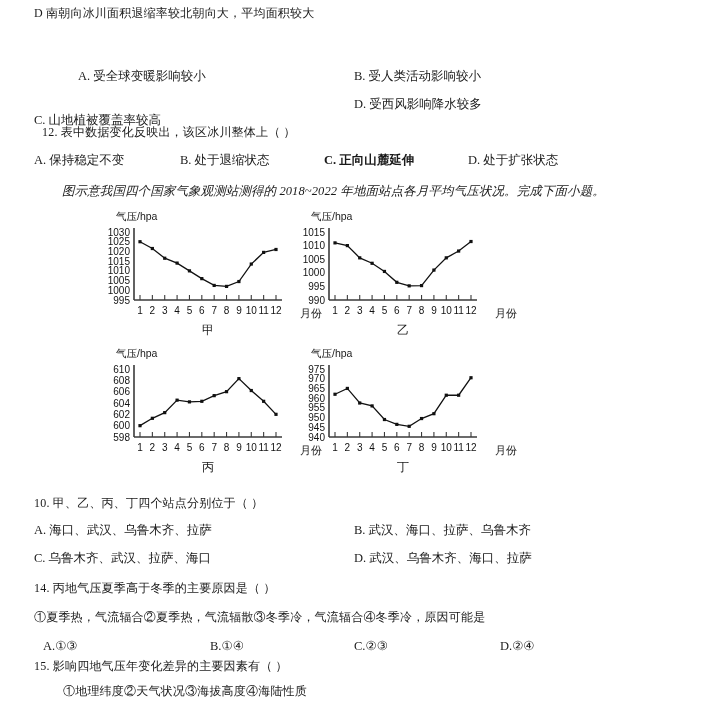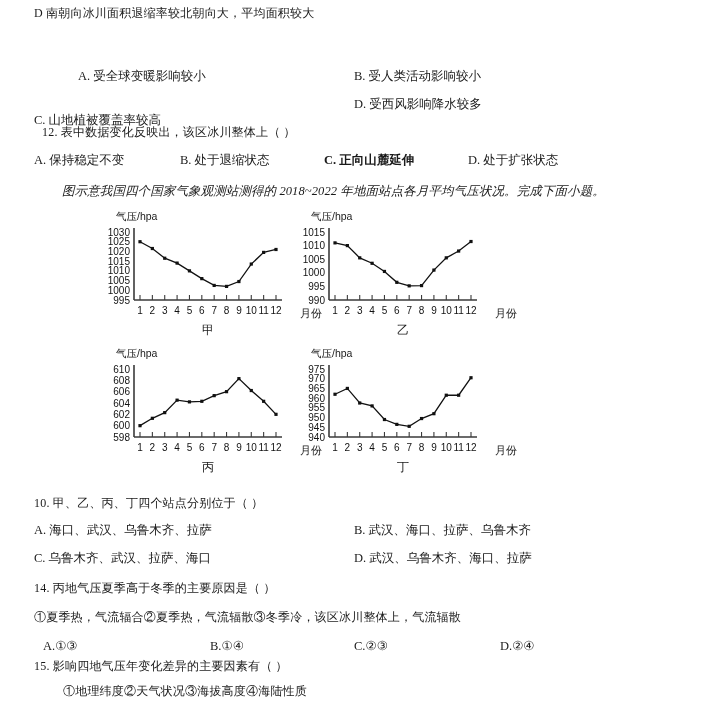--- a/index.html
+++ b/index.html
@@ -349,21 +349,21 @@
   <div class="opt-row" style="top:522px;">
     <span class="opt" style="left:0px;">A. 海口、武汉、乌鲁木齐、拉萨</span>
     <span class="opt" style="left:320px;">B. 武汉、海口、拉萨、乌鲁木齐</span>
   </div>
   <div class="opt-row" style="top:550px;">
     <span class="opt" style="left:0px;">C. 乌鲁木齐、武汉、拉萨、海口</span>
     <span class="opt" style="left:320px;">D. 武汉、乌鲁木齐、海口、拉萨</span>
   </div>
 
   <div class="line" style="left:34px; top:581px;">14. 丙地气压夏季高于冬季的主要原因是（      ）</div>
-  <div class="line" style="left:34px; top:610px;">①夏季热，气流辐合②夏季热，气流辐散③冬季冷，该区冰川整体上，气流辐散</div>
+  <div class="line" style="left:34px; top:610px;">①夏季热，气流辐合②夏季热，气流辐散③冬季冷，气流辐合④冬季冷，原因可能是</div>
   <div class="opt-row" style="top:638px;">
     <span class="opt" style="left:9px;">A.①③</span>
     <span class="opt" style="left:176px;">B.①④</span>
     <span class="opt" style="left:320px;">C.②③</span>
     <span class="opt" style="left:466px;">D.②④</span>
   </div>
 
   <div class="line" style="left:34px; top:659px;">15. 影响四地气压年变化差异的主要因素有（      ）</div>
   <div class="line" style="left:34px; top:684px;margin-left:29px;">①地理纬度②天气状况③海拔高度④海陆性质</div>
 

